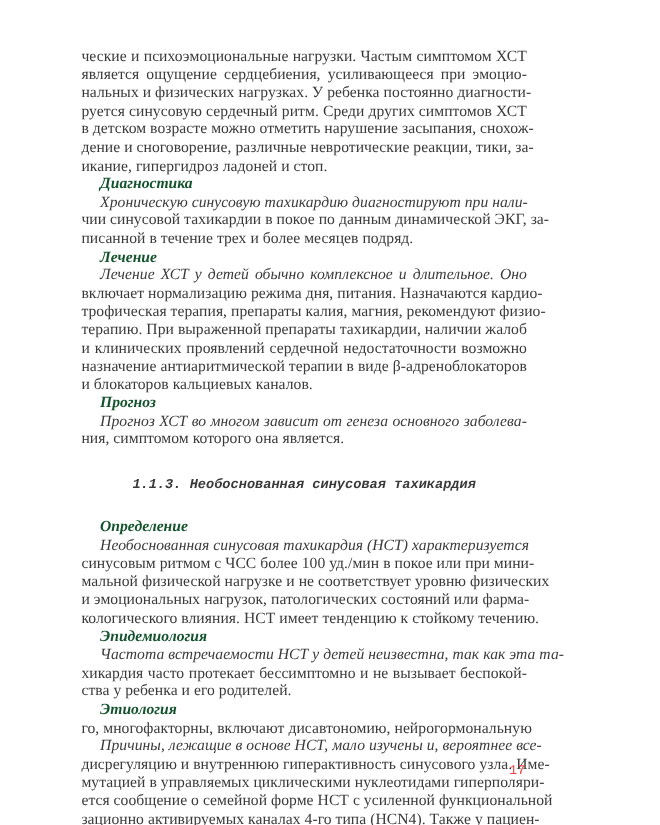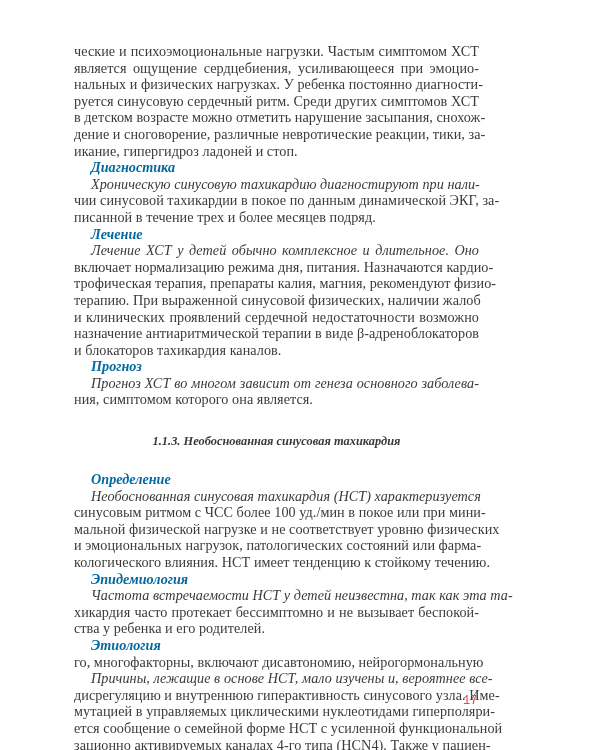--- a/index.html
+++ b/index.html
@@ -9,24 +9,24 @@
   }
   .page { position: absolute; left: 74px; top: 43px; width: 405px; }
   .line {
     display: block; font-size: 14.2px; line-height: 16.6px; height: 16.6px;
     white-space: nowrap; text-align: justify; text-align-last: justify; letter-spacing: 0.05px;
   }
   .line.last { text-align-last: left; }
   .indent { padding-left: 17px; font-style: italic; }
   .subhead {
     display: block; font-size: 14.2px; line-height: 16.6px; height: 16.6px;
-    font-weight: bold; font-style: italic; padding-left: 17px; color: #0369a1;
+    font-weight: bold; font-style: italic; padding-left: 17px; color: #14532d;
   }
   .section-title {
-    display: block; text-align: center; font-family: Liberation Serif, serif;
+    display: block; text-align: center; font-family: Liberation Mono, monospace;
     font-weight: bold; font-style: italic; font-size: 12.4px; color: #3a3a3a;
     height: 16px; line-height: 16px;
   }
   .gap-a { height: 25px; }
   .gap-b { height: 22px; }
   .page-number {
     position: absolute; left: 463px; top: 694px; font-family: Liberation Mono, monospace;
     font-size: 12px; color: #ef4444;
   }
 </style>
@@ -50,24 +50,24 @@
     <span class="line indent">Хроническую синусовую тахикардию диагностируют при нали-</span>
     <span class="line">чии синусовой тахикардии в покое по данным динамической ЭКГ, за-</span>
     <span class="line last">писанной в течение трех и более месяцев подряд.</span>
   </div>
 
   <span class="subhead">Лечение</span>
   <div>
     <span class="line indent">Лечение ХСТ у детей обычно комплексное и длительное. Оно</span>
     <span class="line">включает нормализацию режима дня, питания. Назначаются кардио-</span>
     <span class="line">трофическая терапия, препараты калия, магния, рекомендуют физио-</span>
-    <span class="line">терапию. При выраженной синусовой физических, наличии жалоб</span>
+    <span class="line">терапию. При выраженной препараты тахикардии, наличии жалоб</span>
     <span class="line">и клинических проявлений сердечной недостаточности возможно</span>
     <span class="line">назначение антиаритмической терапии в виде β-адреноблокаторов</span>
-    <span class="line last">и блокаторов тахикардия каналов.</span>
+    <span class="line last">и блокаторов кальциевых каналов.</span>
   </div>
 
   <span class="subhead">Прогноз</span>
   <div>
     <span class="line indent">Прогноз ХСТ во многом зависит от генеза основного заболева-</span>
     <span class="line last">ния, симптомом которого она является.</span>
   </div>
 
   <div class="gap-a"></div>
   <span class="section-title">1.1.3. Необоснованная синусовая тахикардия</span>

